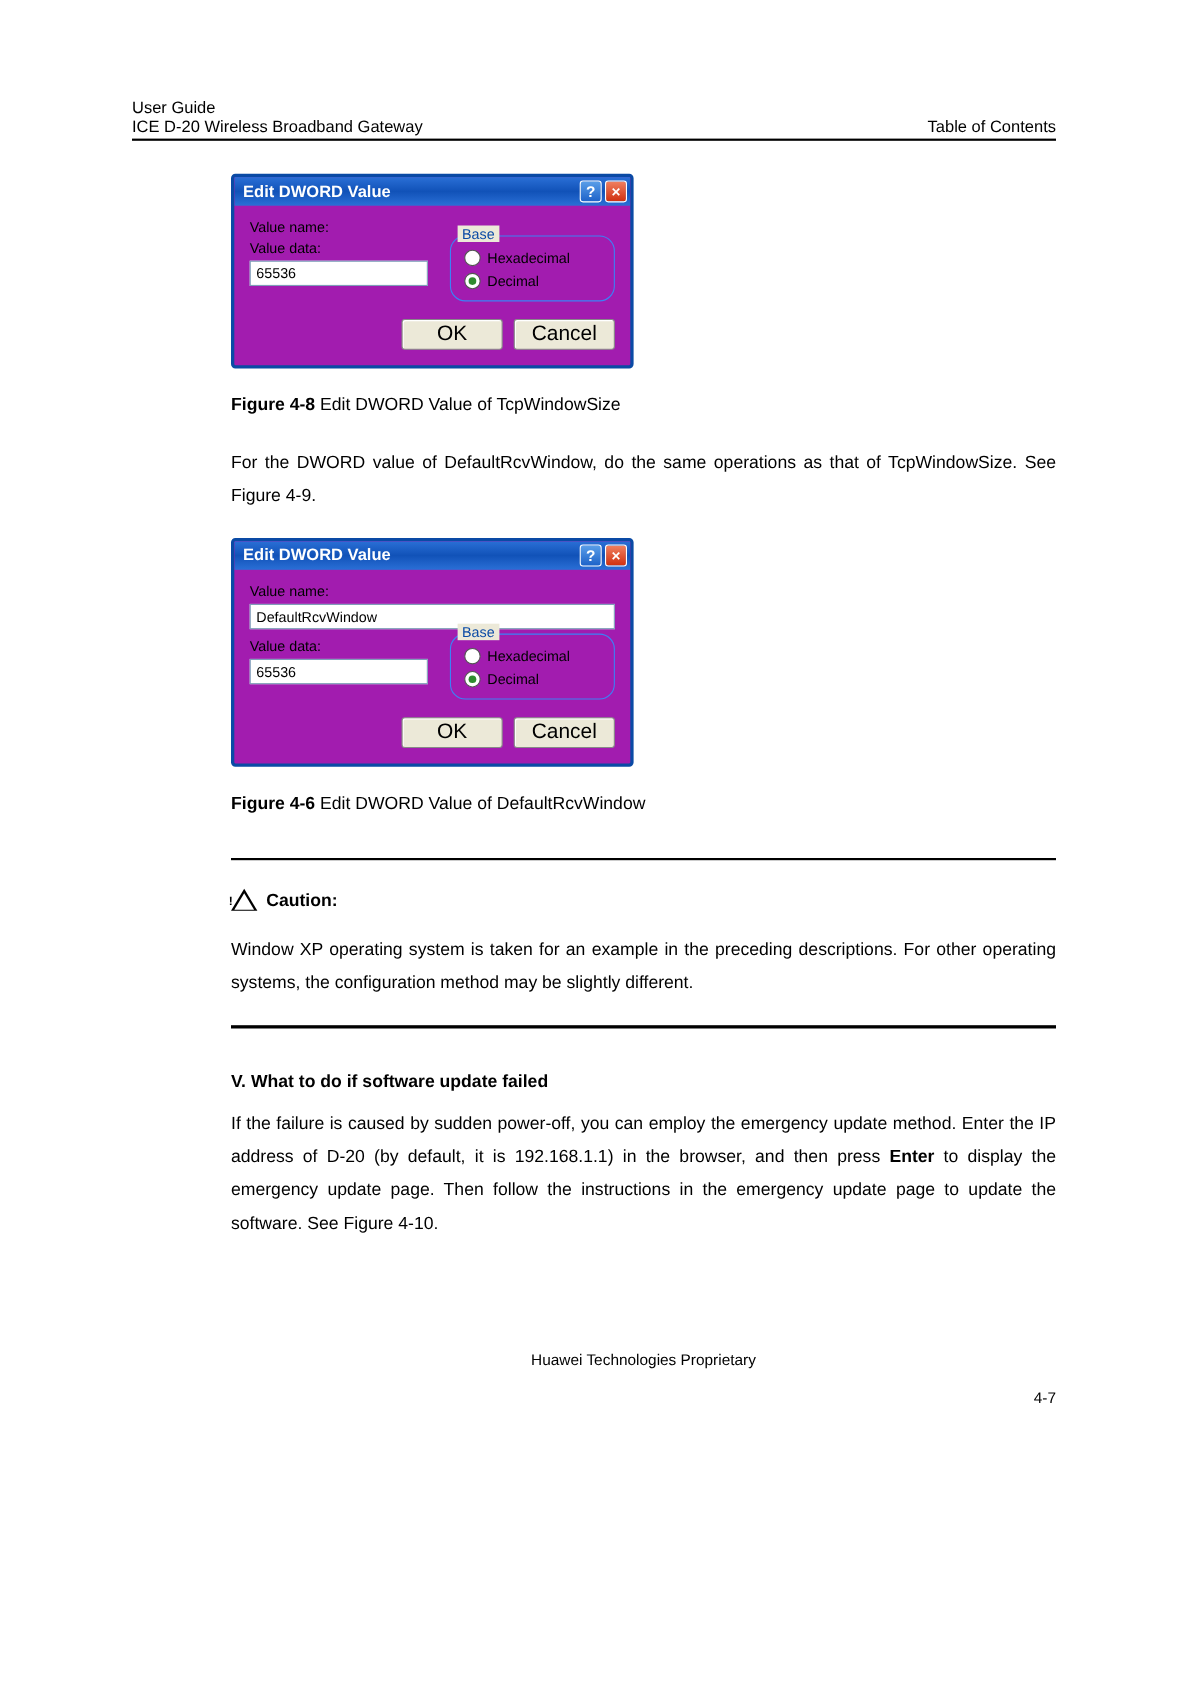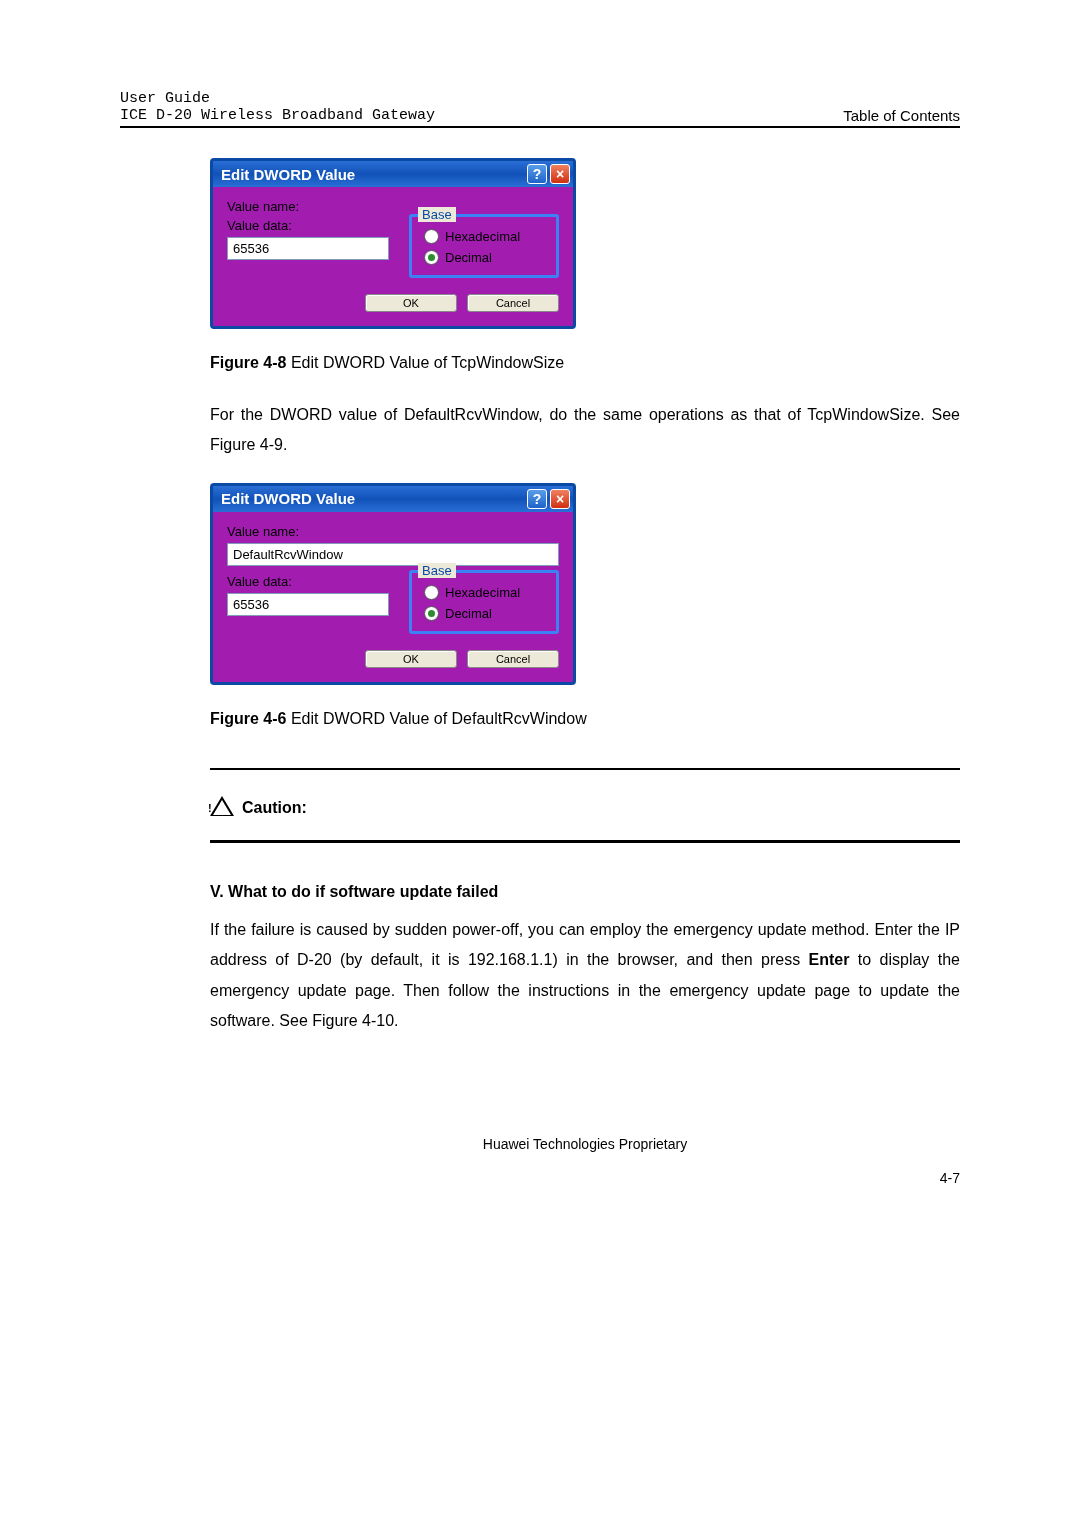--- a/index.html
+++ b/index.html
@@ -11,21 +11,21 @@
     width: 1080px;
   }
   .page {
     padding: 90px 120px 40px 120px;
   }
   .hdr-row {
     display: flex;
     justify-content: space-between;
     font-size: 15px;
   }
-  .hdr-left { text-align: left; font-family: Liberation Mono, monospace; }
+  .hdr-left { text-align: left; }
   .hdr-right { text-align: right; align-self: flex-end; }
   .hdr-underline {
     border-bottom: 2px solid #000;
     margin-top: 2px;
     margin-bottom: 30px;
   }
   .content {
     padding-left: 90px;
   }
   .dlg {
@@ -65,22 +65,22 @@
     padding: 3px 5px;
     font-size: 13px;
     width: 100%;
     box-sizing: border-box;
     margin-bottom: 8px;
     font-family: Arial, sans-serif;
   }
   .txt-input.small { width: 162px; }
   .row2 { display: flex; gap: 20px; align-items: flex-start; }
   .fieldset {
-    border: 3px solid #3b82f6;
-    border-radius: 3px;
+    border: 1px solid #3b82f6;
+    border-radius: 14px;
     padding: 6px 12px 10px 12px;
     width: 160px;
     position: relative;
     margin-top: -4px;
   }
   .fieldset-legend {
     position: absolute;
     top: -10px; left: 6px;
     background: #ece9d8;
     padding: 0 4px;
@@ -93,21 +93,21 @@
     display:inline-flex; align-items:center; justify-content:center; background:#fff;
   }
   .radio.sel::after { content:""; width:7px; height:7px; background:#2e8b2e; border-radius:50%; display:block; }
   .dlg-buttons { display:flex; justify-content:flex-end; gap:10px; margin-top:16px; }
   .win-btn {
     border: 1px solid #888;
     background: #ece9d8;
     padding: 2px 0;
     width: 90px;
     text-align: center;
-    font-size: 11px;
+    font-size: 19px;
     border-radius: 3px;
     box-shadow: inset 1px 1px 0 #fff;
   }
   .fig-caption { font-size: 16px; margin-bottom: 28px; }
   .fig-caption b { font-weight: bold; }
   .para { font-size: 16px; line-height: 1.9; text-align: justify; margin-bottom: 22px; }
   .sep-top { border-top: 2px solid #000; margin: 40px 0 26px 0; }
   .sep-bot { border-top: 3px solid #000; margin: 20px 0 40px 0; }
   .caution-row { display:flex; align-items:center; gap:8px; font-size:16px; margin-bottom:16px; }
   .tri {
@@ -233,20 +233,21 @@
 
     <div class="sep-top"></div>
 
     <div class="caution-row">
       <span style="position:relative; display:inline-block;">
         <span class="tri"></span><span class="tri-bang">!</span>
       </span>
       <b>Caution:</b>
     </div>
 
+    <div class="para">Window XP operating system is taken for an example in the preceding descriptions. For other operating systems, the configuration method may be slightly different.</div>
 
     <div class="sep-bot"></div>
 
     <div class="sect-head">V. What to do if software update failed</div>
 
     <div class="para">
       <span>If the failure is caused by sudden power-off, you can employ the emergency update method. Enter the IP address of D-20 (by default, it is 192.168.1.1) in the browser, and then press </span><b>Enter</b><span> to display the emergency update page. Then follow the instructions in the emergency update page to update the software. See Figure 4-10.</span>
     </div>
 
     <div class="footer">

